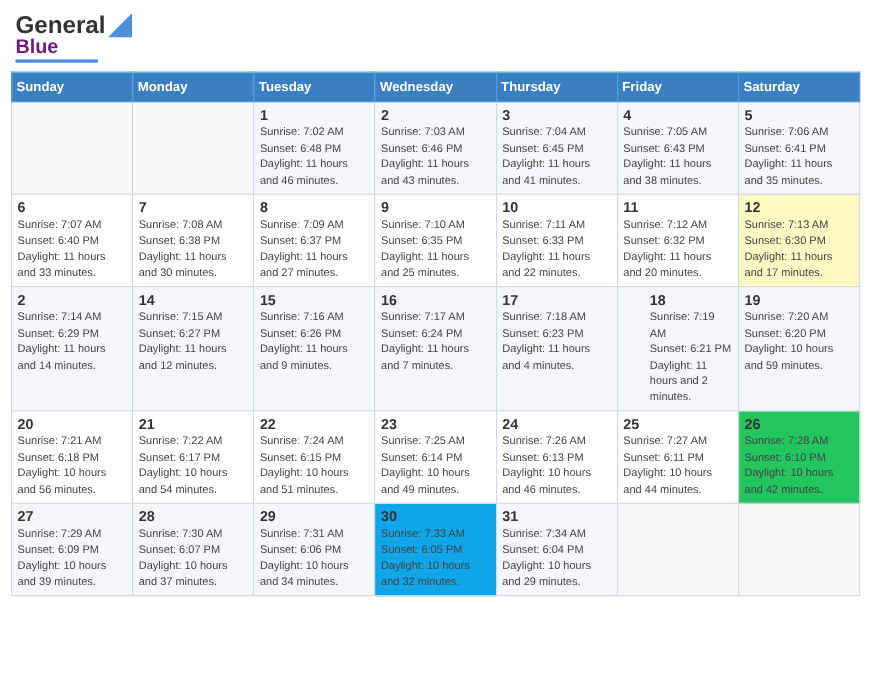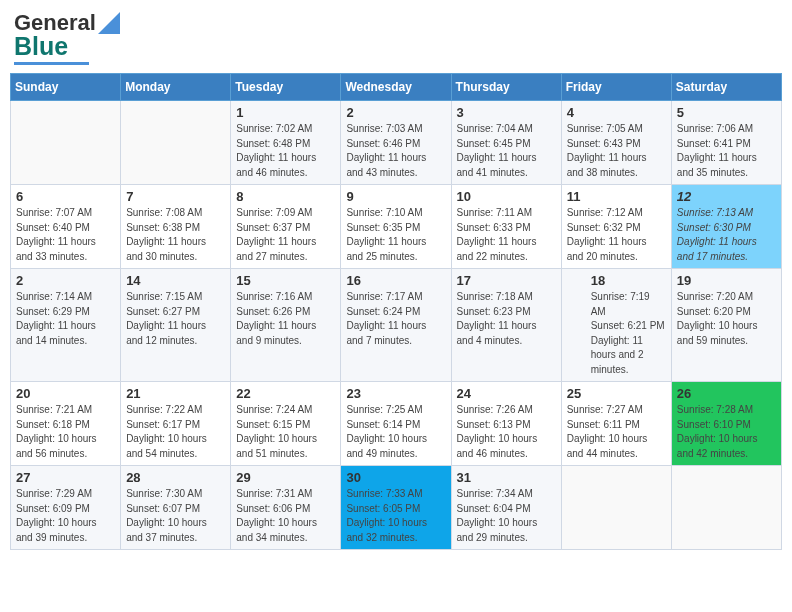--- a/index.html
+++ b/index.html
@@ -83,21 +83,21 @@
 <body>
 
 <div class="header">
   <div class="logo">
     <div style="display:flex; align-items:flex-end; position:relative;">
       <span style="font-size:22px; font-weight:bold; color:#333;">General</span>
       <svg width="22" height="22" viewBox="0 0 22 22" style="margin-left:2px; margin-bottom:2px;">
         <polygon points="0,22 22,22 22,0" fill="#4a90d9"></polygon>
       </svg>
     </div>
-    <div style="font-size:25px; font-weight:bold; color:#0f766e; margin-top:-4px;">Blue</div>
+    <div style="font-size:18px; font-weight:bold; color:#701a75; margin-top:-4px;">Blue</div>
     <div style="width:75px; height:3px; background:#4a90d9; margin-top:1px;"></div>
   </div>
   <div class="title-section">
     <div class="month-title"></div>
     <div class="location"></div>
   </div>
 </div>
 
 <table>
   <thead>
@@ -154,21 +154,21 @@
           <div class="day-info">Sunrise: 7:10 AM<br>Sunset: 6:35 PM<br>Daylight: 11 hours and 25 minutes.</div>
         </td>
         <td style="background: rgb(255, 255, 255);">
           <span class="day-number">10</span>
           <div class="day-info">Sunrise: 7:11 AM<br>Sunset: 6:33 PM<br>Daylight: 11 hours and 22 minutes.</div>
         </td>
         <td style="background: rgb(255, 255, 255);">
           <span class="day-number">11</span>
           <div class="day-info">Sunrise: 7:12 AM<br>Sunset: 6:32 PM<br>Daylight: 11 hours and 20 minutes.</div>
         </td>
-        <td style="background: #7dd3fc; font-style: italic;">
+        <td style="background: #fef9c3;">
           <span class="day-number">12</span>
           <div class="day-info">Sunrise: 7:13 AM<br>Sunset: 6:30 PM<br>Daylight: 11 hours and 17 minutes.</div>
         </td>
       </tr>
       <tr>
         <td style="background: rgb(245, 247, 250);">
           <span class="day-number">2</span>
           <div class="day-info">Sunrise: 7:14 AM<br>Sunset: 6:29 PM<br>Daylight: 11 hours and 14 minutes.</div>
         </td>
         <td style="background: rgb(245, 247, 250);">

